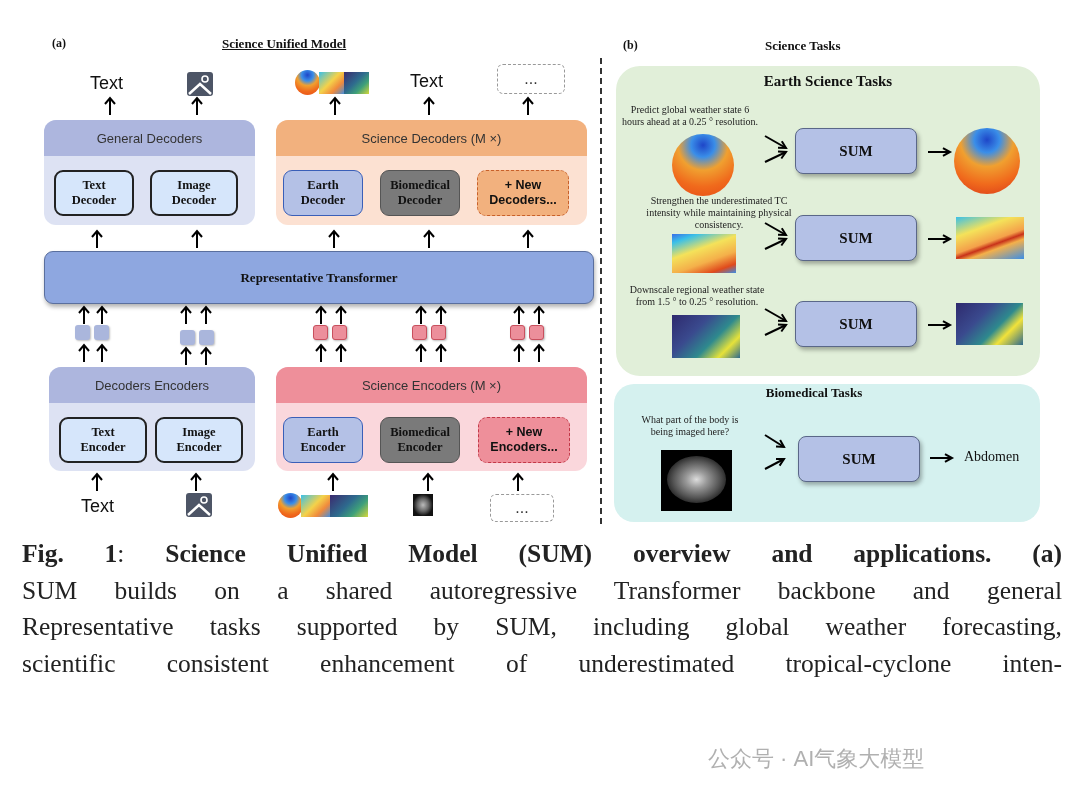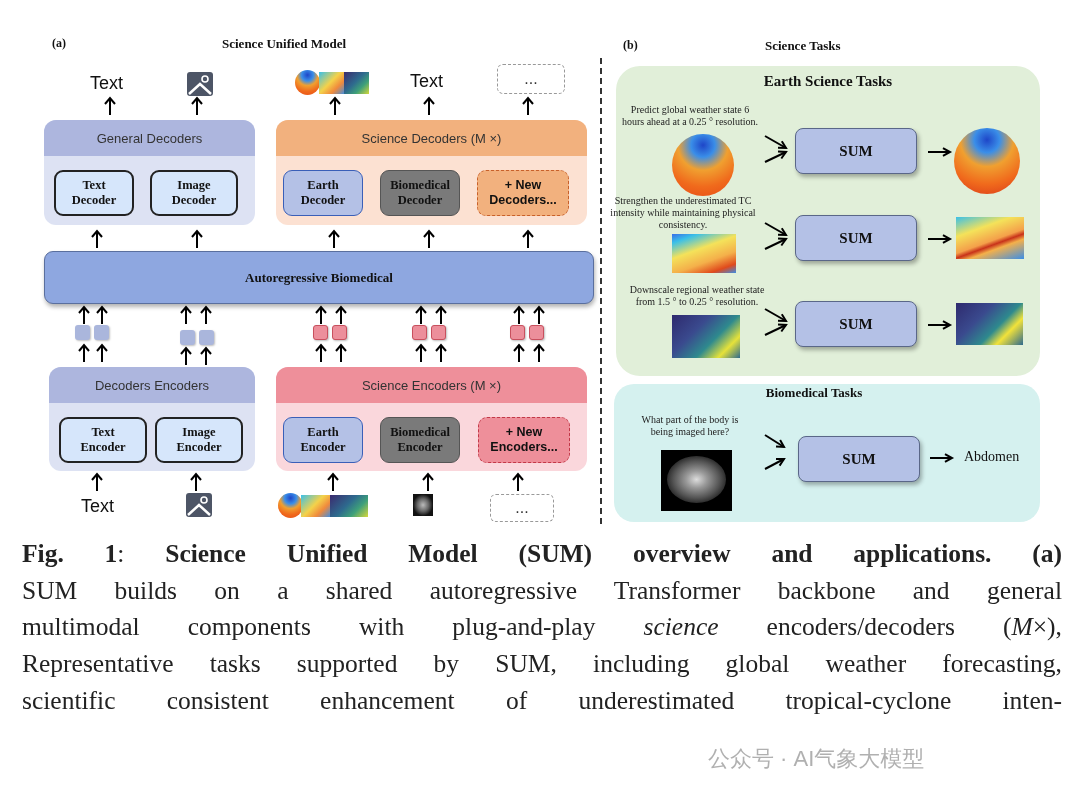--- a/index.html
+++ b/index.html
@@ -22,21 +22,21 @@
   .sumbox{position:absolute;width:122px;height:46px;background:#b4c1e6;border:1.5px solid #5a6788;border-radius:8px;box-shadow:2px 3px 4px rgba(0,0,0,.3);display:flex;align-items:center;justify-content:center;font-family:"Liberation Serif",serif;font-weight:bold;font-size:15px;box-sizing:border-box;}
   .tasktext{position:absolute;font-family:"Liberation Serif",serif;font-size:10px;line-height:12px;text-align:center;color:#222;}
   .caption{position:absolute;left:22px;top:536px;width:1040px;font-family:"Liberation Serif",serif;font-size:25.5px;line-height:36.7px;text-align:justify;color:#222;}
   .caption .line{display:block;text-align:justify;text-align-last:justify;white-space:nowrap;}
   .caption .last{text-align-last:left;}
 </style>
 </head>
 <body>
 
 <div class="abs serif b" style="left:52px;top:36px;font-size:12px;">(a)</div>
-<div class="abs serif b" style="left:222px;top:36px;font-size:13px;">Science Unified Model</div>
+<div class="abs serif b" style="left:222px;top:36px;font-size:13px;text-decoration:underline;">Science Unified Model</div>
 
 <div class="abs sans" style="left:90px;top:73px;font-size:18px;">Text</div>
 <div class="imgicon" style="left:187px;top:72px;">
   <svg width="26" height="24" viewBox="0 0 26 24">
       <circle cx="18" cy="7" r="3" fill="none" stroke="#fff" stroke-width="1.6"></circle>
       <polyline points="2,22 13,12 24,22" fill="none" stroke="#fff" stroke-width="2.5"></polyline>
     </svg>
 </div>
 <div class="abs" style="left:295px;top:70px;width:74px;height:25px;">
   <div class="abs" style="left:0;top:0;width:25px;height:25px;border-radius:50%;background:radial-gradient(circle at 50% 20%,#1e46c8 0,#3a8ee8 25%,#f0a030 45%,#f06a1c 70%,#e64a16 100%);"></div>
@@ -206,21 +206,21 @@
     <span><span>Earth</span><br><span>Decoder</span></span>
   </div>
 <div class="box" style="left:380px;top:170px;width:80px;height:46px;background:#7a7a7a;border:1.5px solid #555;">
     <span><span>Biomedical</span><br><span>Decoder</span></span>
   </div>
 <div class="box sans" style="left:477px;top:170px;width:92px;height:46px;background:#f2b17e;border:1.5px dashed #c8602a;font-family:'Liberation Sans',sans-serif;">
     <span><span>+ New</span><br><span>Decoders...</span></span>
   </div>
 
 <div class="abs" style="left:44px;top:251px;width:550px;height:53px;background:#8ea7e0;border:1.5px solid #5a6f9e;border-radius:9px;box-shadow:1px 3px 4px rgba(0,0,0,.3);display:flex;align-items:center;justify-content:center;box-sizing:border-box;">
-  <span class="serif b" style="font-size:13px;">Autoregressive Biomedical</span>
+  <span class="serif b" style="font-size:13px;">Representative Transformer</span>
 </div>
 
 <div class="tok g" style="left:75px;top:325px;"></div>
 <div class="tok g" style="left:94px;top:325px;"></div>
 <div class="tok g" style="left:180px;top:330px;"></div>
 <div class="tok g" style="left:199px;top:330px;"></div>
 <div class="tok r" style="left:313px;top:325px;"></div>
 <div class="tok r" style="left:332px;top:325px;"></div>
 <div class="tok r" style="left:412px;top:325px;"></div>
 <div class="tok r" style="left:431px;top:325px;"></div>
@@ -271,21 +271,21 @@
 <div class="abs serif b" style="left:765px;top:38px;font-size:13px;">Science Tasks</div>
 
 <div class="abs" style="left:616px;top:66px;width:424px;height:310px;background:#e1efd9;border-radius:24px;"></div>
 <div class="abs serif b center" style="left:616px;top:73px;width:424px;font-size:15px;">Earth Science Tasks</div>
 
 <div class="tasktext" style="left:620px;top:104px;width:140px;"><span>Predict global weather state 6</span><br><span>hours ahead at a 0.25 ° resolution.</span></div>
 <div class="abs" style="left:672px;top:134px;width:62px;height:62px;border-radius:50%;background:radial-gradient(circle at 50% 18%,#1e46c8 0,#3a8ee8 20%,#f0a030 42%,#f06a1c 70%,#e64a16 100%);"></div>
 <div class="sumbox" style="left:795px;top:128px;">SUM</div>
 <div class="abs" style="left:954px;top:128px;width:66px;height:66px;border-radius:50%;background:radial-gradient(circle at 50% 18%,#1e46c8 0,#3a8ee8 20%,#f0a030 42%,#f06a1c 70%,#d8361a 100%);"></div>
 
-<div class="tasktext" style="left:608px;top:195px;width:150px;"><span>Strengthen the underestimated TC</span><br><span>intensity while maintaining physical</span><br><span>consistency.</span></div>
+<div class="tasktext" style="left:644px;top:195px;width:150px;"><span>Strengthen the underestimated TC</span><br><span>intensity while maintaining physical</span><br><span>consistency.</span></div>
 <div class="abs" style="left:672px;top:234px;width:64px;height:39px;background:linear-gradient(160deg,#3a6ee8 0,#3ac0e8 15%,#f4e25a 40%,#f4b04a 65%,#e04a1c 85%,#3a8ee8 100%);"></div>
 <div class="sumbox" style="left:795px;top:215px;">SUM</div>
 <div class="abs" style="left:956px;top:217px;width:68px;height:42px;background:linear-gradient(160deg,#3ac0e8 0,#f4e25a 30%,#f4a04a 55%,#c8321a 62%,#f4b04a 70%,#3a8ee8 100%);"></div>
 
 <div class="tasktext" style="left:622px;top:284px;width:150px;"><span>Downscale regional weather state</span><br><span>from 1.5 ° to 0.25 ° resolution.</span></div>
 <div class="abs" style="left:672px;top:315px;width:68px;height:43px;background:linear-gradient(135deg,#2e2a6e 0,#3a4a8e 35%,#2e8a8e 60%,#e6e23a 80%,#2e6a8e 100%);"></div>
 <div class="sumbox" style="left:795px;top:301px;">SUM</div>
 <div class="abs" style="left:956px;top:303px;width:67px;height:42px;background:linear-gradient(135deg,#2e2a6e 0,#3a4a8e 35%,#2e8a8e 60%,#f2e23a 75%,#2e6a8e 100%);"></div>
 
 <div class="abs" style="left:614px;top:384px;width:426px;height:138px;background:#d5f1ef;border-radius:20px;"></div>
@@ -344,18 +344,17 @@
     </g>
     <g>
       <line x1="930" y1="458" x2="952" y2="458" stroke="#000" stroke-width="2"></line>
       <polyline points="944.979339504877,461.83540430883363 952,458 944.979339504877,454.16459569116637" fill="none" stroke="#000" stroke-width="2"></polyline>
     </g>
   </svg>
 
 <div class="caption" id="caption">
     <span class="line"><span style="font-weight:bold;">Fig. 1</span><span style="">: </span><span style="font-weight:bold;">Science Unified Model (SUM) overview and applications. (a)</span></span>
     <span class="line"><span style="">SUM builds on a shared autoregressive Transformer backbone and general</span></span>
-    <span class="line"><span style="">multimodal components with plug-and-play </span><span style="font-style:italic;">science</span><span style=""> encoders/decoders (</span><span style="font-style:italic;">M</span><span style="">×),</span></span>
     <span class="line"><span style="">Representative tasks supported by SUM, including global weather forecasting,</span></span>
     <span class="line"><span style="">scientific consistent enhancement of underestimated tropical-cyclone inten-</span></span>
   </div>
 
 <div class="abs sans" style="left:708px;top:744px;font-size:22px;color:rgba(150,150,150,.75);">公众号 · AI气象大模型</div>
 
 </body></html>

